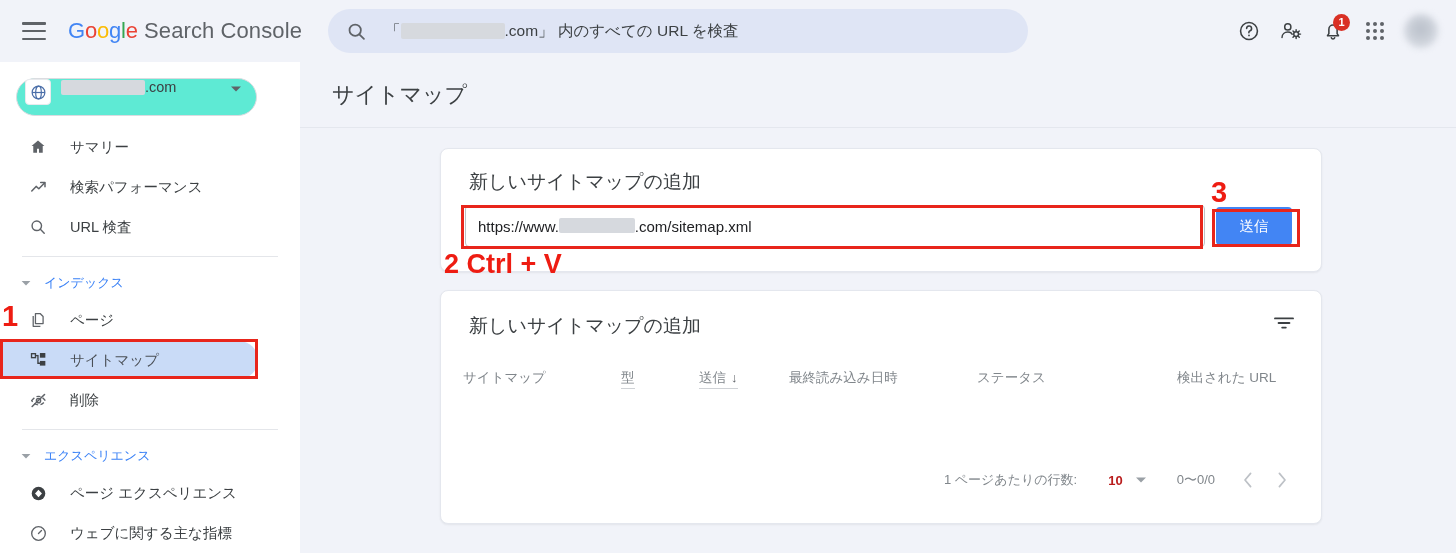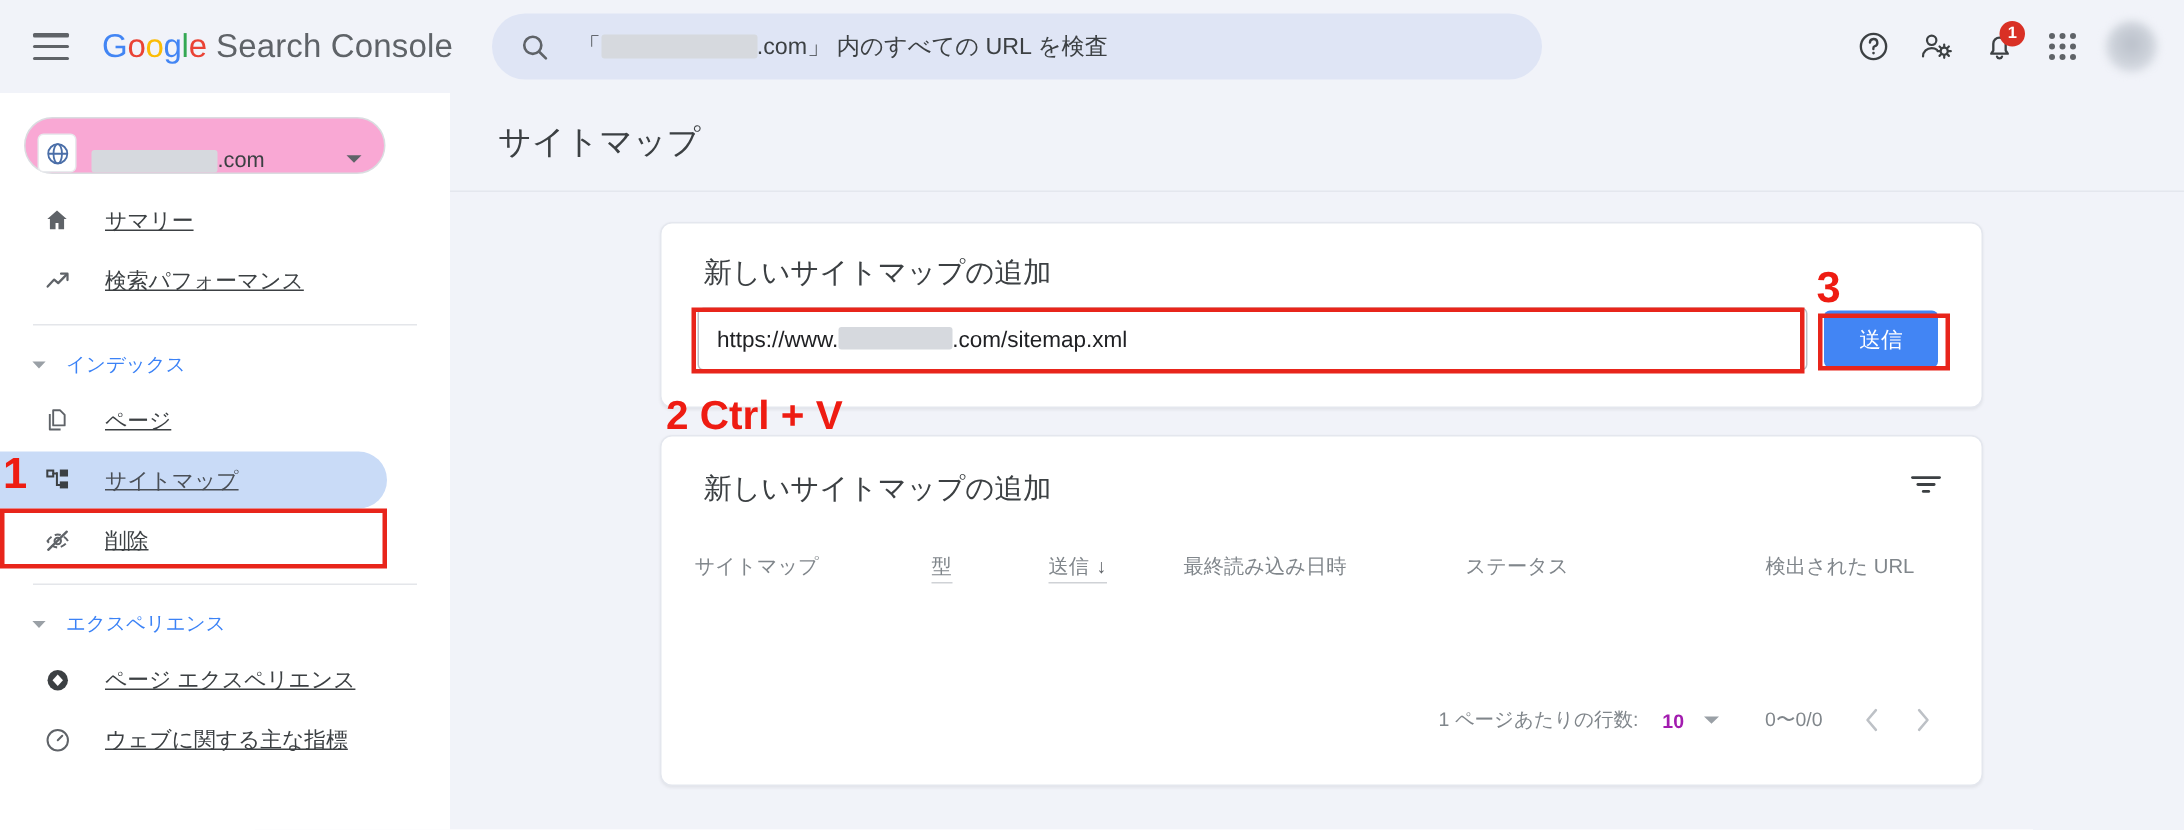--- a/index.html
+++ b/index.html
@@ -72,41 +72,41 @@
   
   .sidebar {
     position: absolute; left: 0; top: 62px;
     width: 300px; height: 491px;
     background: #ffffff;
   }
   .prop-selector {
     margin: 16px 0 0 16px;
     width: 241px; height: 38px;
     border: 1px solid #dadce0; border-radius: 19px;
-    display: flex; align-items: flex-end; cursor: pointer; background: #f9a8d4;
+    display: flex; align-items: flex-start; cursor: pointer; background: #5eead4;
   }
   .prop-ico {
     width: 26px; height: 26px; margin-left: 8px;
     border: 1px solid #e8eaed; border-radius: 4px; background: #fff;
     display: flex; align-items: center; justify-content: center;
   }
   .prop-name { flex: 1; margin-left: 10px; font-size: 14.5px; color: #3c4043; display: flex; align-items: center; white-space: nowrap; }
   .prop-caret { margin-right: 14px; }
 
   .nav { margin-top: 12px; }
   .nav-item {
     position: relative;
     height: 38px; margin: 2px 0;
     display: flex; align-items: center;
     cursor: pointer;
     border-top-right-radius: 19px; border-bottom-right-radius: 19px;
     width: 258px;
   }
   .nav-item .n-ico { width: 24px; margin-left: 26px; display: flex; align-items: center; justify-content: center; }
-  .nav-item .n-label { margin-left: 20px; font-size: 14.5px; color: #3c4043; white-space: nowrap; text-decoration: underline; }
+  .nav-item .n-label { margin-left: 20px; font-size: 14.5px; color: #3c4043; white-space: nowrap; }
   .nav-item.active { background: #c9dbf7; }
   .nav-item.active .n-label { color: #4a4f56; }
 
   .nav-sep { height: 1px; background: #e4e6ea; margin: 10px 22px 10px 22px; }
   .nav-group {
     height: 32px; display: flex; align-items: center; cursor: pointer;
   }
   .nav-group .g-caret { margin-left: 20px; width: 12px; display: flex; align-items: center; justify-content: center; }
   .nav-group .g-label { margin-left: 12px; font-size: 13px; color: #3b82f6; white-space: nowrap; }
 
@@ -160,41 +160,41 @@
   .th.sortable { border-bottom: 1px solid #cfd2d6; padding-bottom: 1px; }
   .th-sortarrow { margin-left: 5px; font-size: 13px; color: #5f6368; }
 
   .pagination {
     position: absolute; left: 0; right: 0; top: 172px;
     display: flex; align-items: center; justify-content: flex-end;
     padding-right: 22px; gap: 0;
     font-size: 13px; color: #80868b;
   }
   .pg-label { margin-right: 16px; white-space: nowrap; }
-  .pg-count { font-weight: bold; color: #a21caf; font-size: 13px; }
+  .pg-count { font-weight: bold; color: #b91c1c; font-size: 13px; margin-left: 15px; }
   .pg-caret { margin-left: 12px; margin-right: 30px; cursor: pointer; display: flex; }
   .pg-range { margin-right: 16px; white-space: nowrap; }
   .pg-nav { width: 34px; height: 34px; display: flex; align-items: center; justify-content: center; cursor: pointer; }
 
   
   .anno-box { position: absolute; border: 3px solid #e8251b; pointer-events: none; }
   .anno-num {
     position: absolute; color: #ee1c12;
     font-weight: bold; font-family: "Liberation Sans", sans-serif;
     pointer-events: none; line-height: 1;
   }
   .anno-text {
     position: absolute; color: #ee1c12;
     font-weight: bold; font-family: "Liberation Sans", sans-serif;
     pointer-events: none; line-height: 1; white-space: nowrap;
   }
   #anno-box-sitemap { left: 0px; top: 339px; width: 258px; height: 40px; }
   #anno-num-1 { left: 2px; top: 302px; font-size: 29px; }
   #anno-box-input { left: 461px; top: 205px; width: 742px; height: 44px; }
-  #anno-text-2 { left: 444px; top: 264px; font-size: 27px; }
+  #anno-text-2 { left: 444px; top: 251px; font-size: 27px; }
   #anno-box-submit { left: 1212px; top: 209px; width: 88px; height: 38px; }
   #anno-num-3 { left: 1211px; top: 178px; font-size: 29px; }
 </style>
 </head>
 <body>
 
 <div id="app">
 
   <div class="header">
 
@@ -297,20 +297,29 @@
       <div class="nav-item">
         <span class="n-ico">
           <svg width="19" height="19" viewBox="0 0 24 24" fill="none" stroke="#5f6368" stroke-width="1.9" stroke-linecap="round" stroke-linejoin="round">
             <path d="M3.5 16.5 L9 10.6 L12.4 13.6 L19.6 6.2"></path>
               <path d="M14.8 5.6 L20.2 5.6 L20.2 11"></path>
           </svg>
         </span>
         <span class="n-label">検索パフォーマンス</span>
       </div>
 
+      <div class="nav-item">
+        <span class="n-ico">
+          <svg width="18" height="18" viewBox="0 0 24 24" fill="none" stroke="#5f6368" stroke-width="1.9">
+            <circle cx="10.4" cy="10.4" r="6.3"></circle>
+              <line x1="15.1" y1="15.1" x2="20.3" y2="20.3" stroke-linecap="round"></line>
+          </svg>
+        </span>
+        <span class="n-label">URL 検査</span>
+      </div>
 
       <div class="nav-sep"></div>
 
       <div class="nav-group">
         <span class="g-caret">
           <svg width="10" height="7" viewBox="0 0 10 7">
               <path d="M0.6 1 L5 5.6 L9.4 1 Z" fill="#9aa0a6"></path>
             </svg>
         </span>
         <span class="g-label">インデックス</span>

